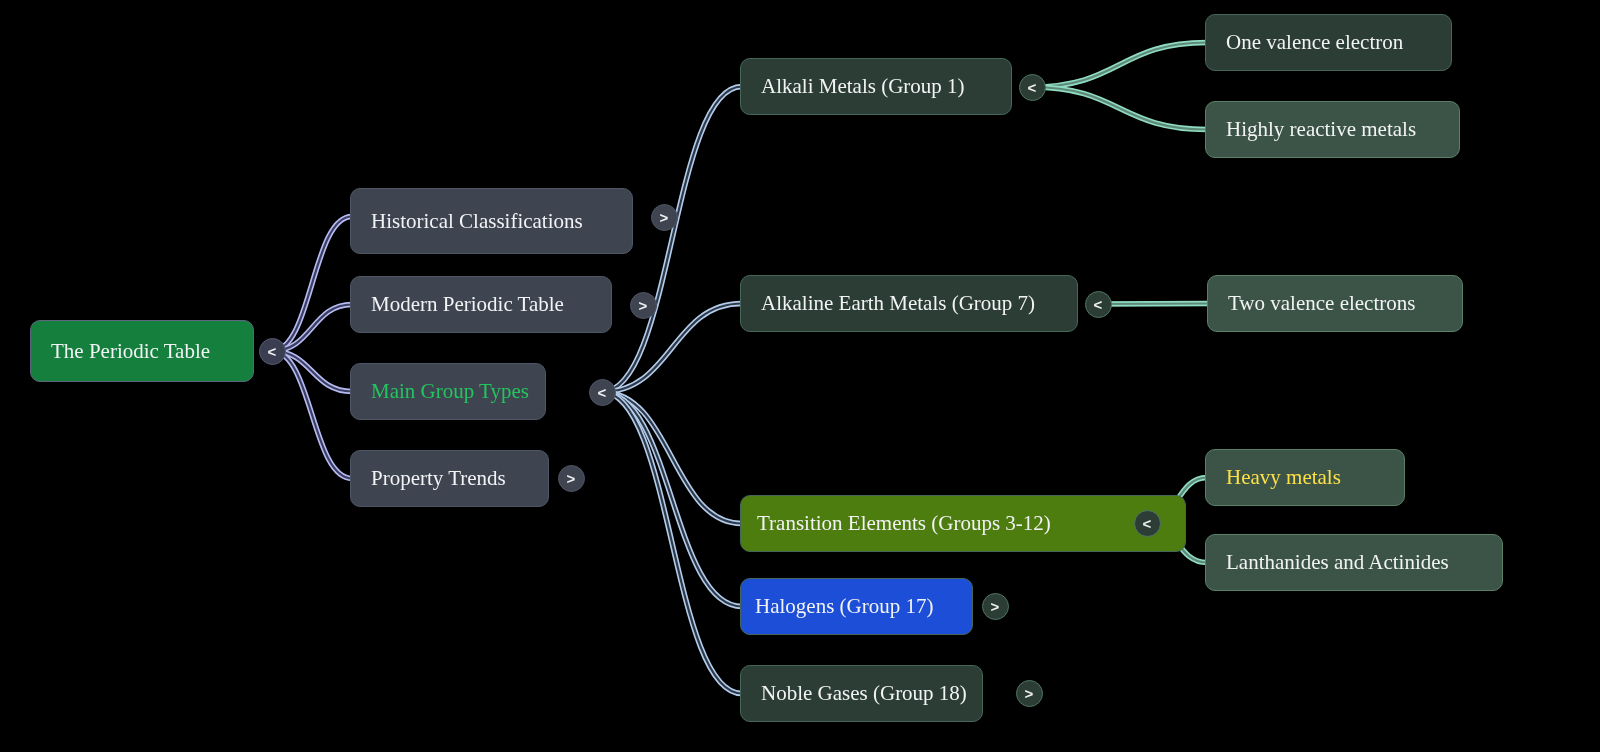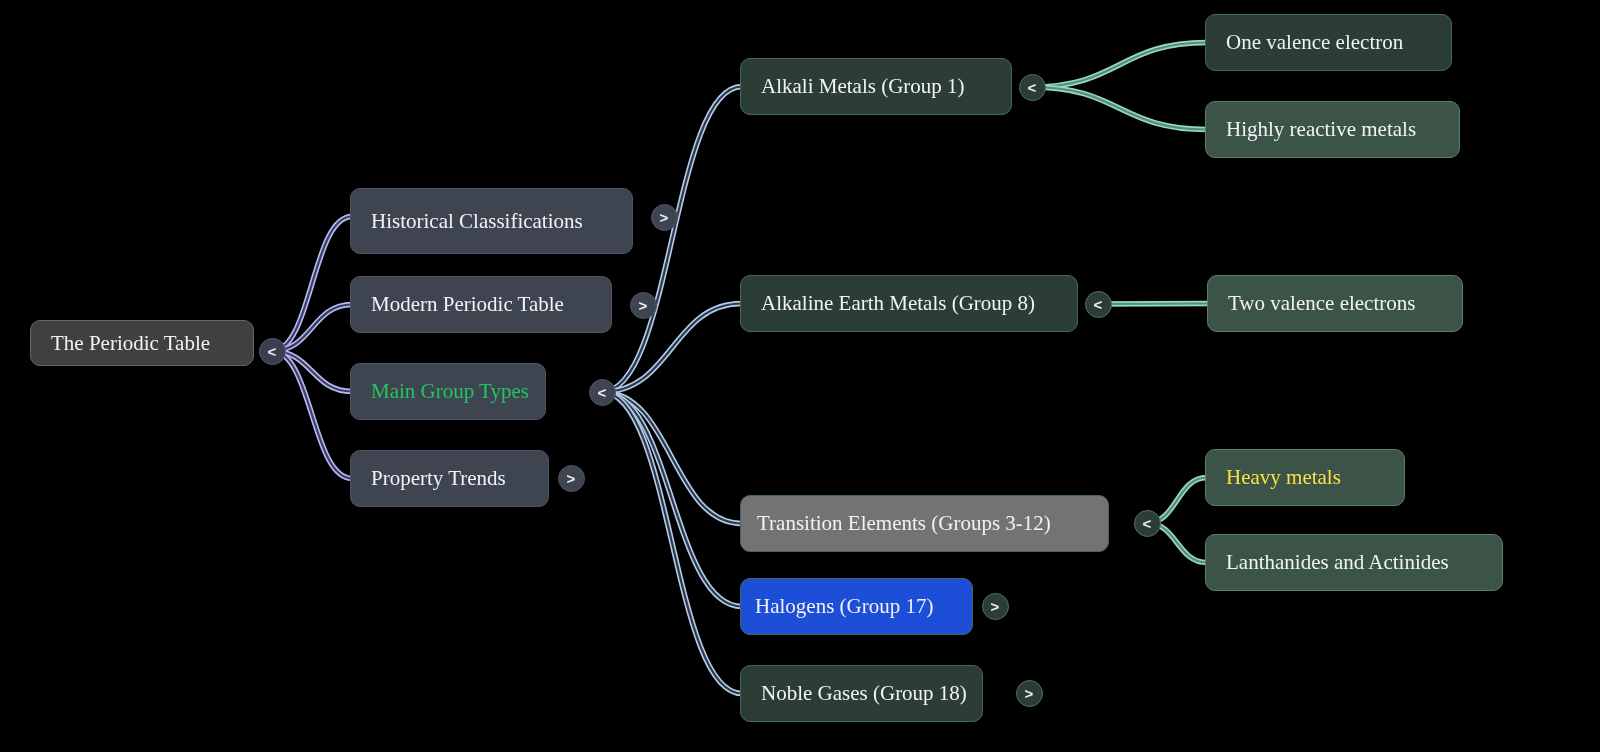--- a/index.html
+++ b/index.html
@@ -40,21 +40,21 @@
       <path d="M 1032 87 C 1119.5 87, 1119.5 129.5, 1207 129.5" fill="none" stroke="#8fdcc3" stroke-width="5.5" stroke-linecap="round"></path>
       <path d="M 1032 87 C 1119.5 87, 1119.5 129.5, 1207 129.5" fill="none" stroke="#5d8a77" stroke-width="2.2" stroke-linecap="round"></path>
       <path d="M 1098 304 C 1153.5 304, 1153.5 303.5, 1209 303.5" fill="none" stroke="#8fdcc3" stroke-width="5.5" stroke-linecap="round"></path>
       <path d="M 1098 304 C 1153.5 304, 1153.5 303.5, 1209 303.5" fill="none" stroke="#5d8a77" stroke-width="2.2" stroke-linecap="round"></path>
       <path d="M 1147 523 C 1177 523, 1177 477.5, 1207 477.5" fill="none" stroke="#8fdcc3" stroke-width="5.5" stroke-linecap="round"></path>
       <path d="M 1147 523 C 1177 523, 1177 477.5, 1207 477.5" fill="none" stroke="#5d8a77" stroke-width="2.2" stroke-linecap="round"></path>
       <path d="M 1147 523 C 1177 523, 1177 562.5, 1207 562.5" fill="none" stroke="#8fdcc3" stroke-width="5.5" stroke-linecap="round"></path>
       <path d="M 1147 523 C 1177 523, 1177 562.5, 1207 562.5" fill="none" stroke="#5d8a77" stroke-width="2.2" stroke-linecap="round"></path>
     </svg>
   <div id="node-layer">
-      <div class="node" style="left: 30px; top: 320px; width: 224px; height: 46px; background: #404040; border-color: rgb(95, 100, 126); color: rgb(242, 243, 245);">
+      <div class="node" style="left: 30px; top: 320px; width: 224px; height: 62px; background: #15803d; border-color: rgb(95, 100, 126); color: rgb(242, 243, 245);">
         <span class="lbl">The Periodic Table</span>
       </div>
       <div class="toggle" style="left: 258.5px; top: 337.5px; background: rgb(58, 62, 80); border-color: rgb(86, 91, 114);">
         <span>&lt;</span>
       </div>
       <div class="node" style="left: 350px; top: 188px; width: 283px; height: 66px; background: rgb(62, 68, 80); border-color: rgb(78, 85, 100); color: rgb(242, 243, 245);">
         <span class="lbl">Historical Classifications</span>
       </div>
       <div class="toggle" style="left: 650.5px; top: 203.5px; background: rgb(62, 68, 80); border-color: rgb(78, 85, 100);">
         <span>&gt;</span>
@@ -77,26 +77,26 @@
       <div class="toggle" style="left: 557.5px; top: 464.5px; background: rgb(62, 68, 80); border-color: rgb(78, 85, 100);">
         <span>&gt;</span>
       </div>
       <div class="node" style="left: 740px; top: 58px; width: 272px; height: 57px; background: rgb(44, 61, 54); border-color: rgb(69, 103, 89); color: rgb(242, 243, 245);">
         <span class="lbl">Alkali Metals (Group 1)</span>
       </div>
       <div class="toggle" style="left: 1018.5px; top: 73.5px; background: rgb(44, 61, 54); border-color: rgb(79, 117, 99);">
         <span>&lt;</span>
       </div>
       <div class="node" style="left: 740px; top: 275px; width: 338px; height: 57px; background: rgb(44, 61, 54); border-color: rgb(69, 103, 89); color: rgb(242, 243, 245);">
-        <span class="lbl">Alkaline Earth Metals (Group 8)</span>
+        <span class="lbl">Alkaline Earth Metals (Group 7)</span>
       </div>
       <div class="toggle" style="left: 1084.5px; top: 290.5px; background: rgb(44, 61, 54); border-color: rgb(79, 117, 99);">
         <span>&lt;</span>
       </div>
-      <div class="node" style="left: 740px; top: 495px; width: 369px; height: 57px; background: #737373; border-color: rgb(69, 103, 89); color: rgb(242, 243, 245); padding-left: 16px;">
+      <div class="node" style="left: 740px; top: 495px; width: 446px; height: 57px; background: #4d7c0f; border-color: rgb(69, 103, 89); color: rgb(242, 243, 245); padding-left: 16px;">
         <span class="lbl">Transition Elements (Groups 3-12)</span>
       </div>
       <div class="toggle" style="left: 1133.5px; top: 509.5px; background: rgb(44, 61, 54); border-color: rgb(79, 117, 99);">
         <span>&lt;</span>
       </div>
       <div class="node" style="left: 740px; top: 578px; width: 233px; height: 57px; background: #1d4ed8; border-color: rgb(69, 103, 89); color: rgb(242, 243, 245); padding-left: 14px;">
         <span class="lbl">Halogens (Group 17)</span>
       </div>
       <div class="toggle" style="left: 981.5px; top: 592.5px; background: rgb(44, 61, 54); border-color: rgb(79, 117, 99);">
         <span>&gt;</span>

